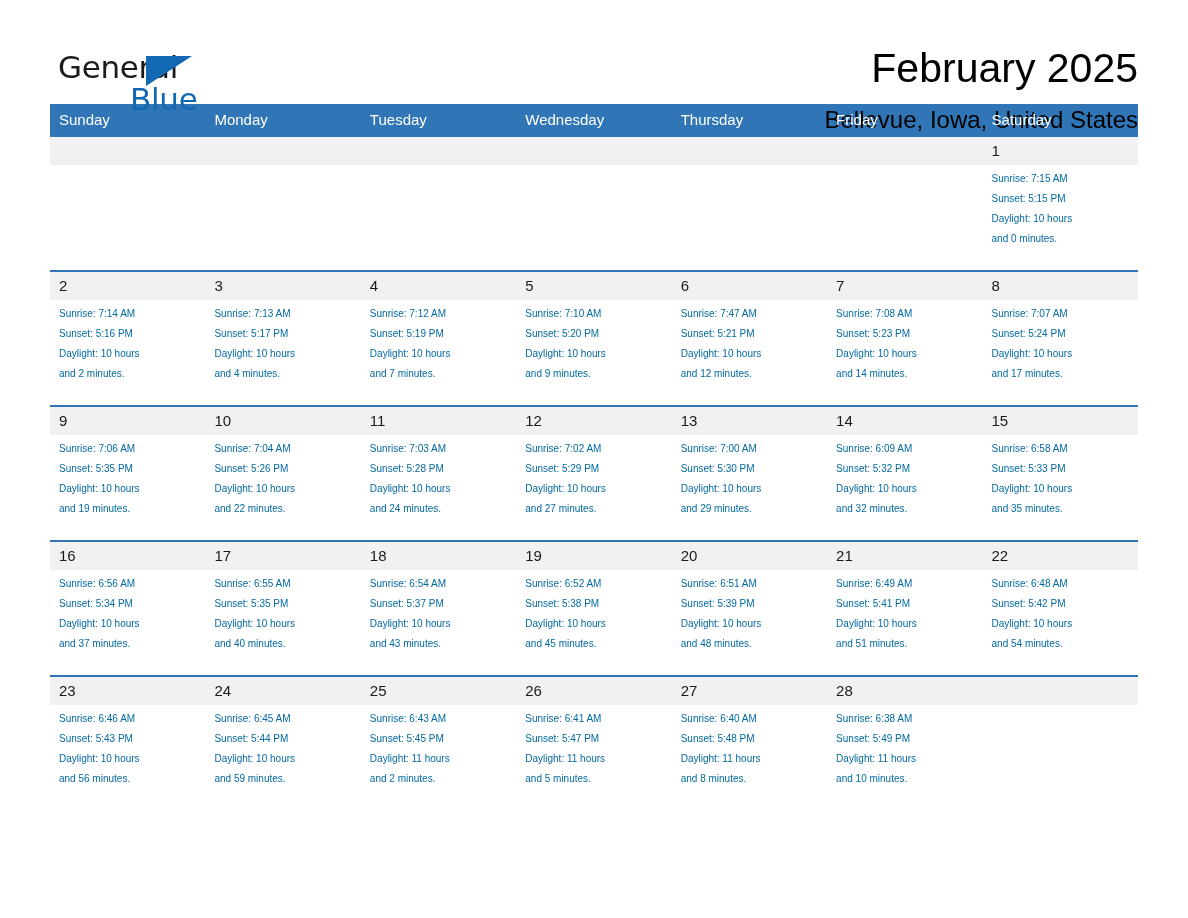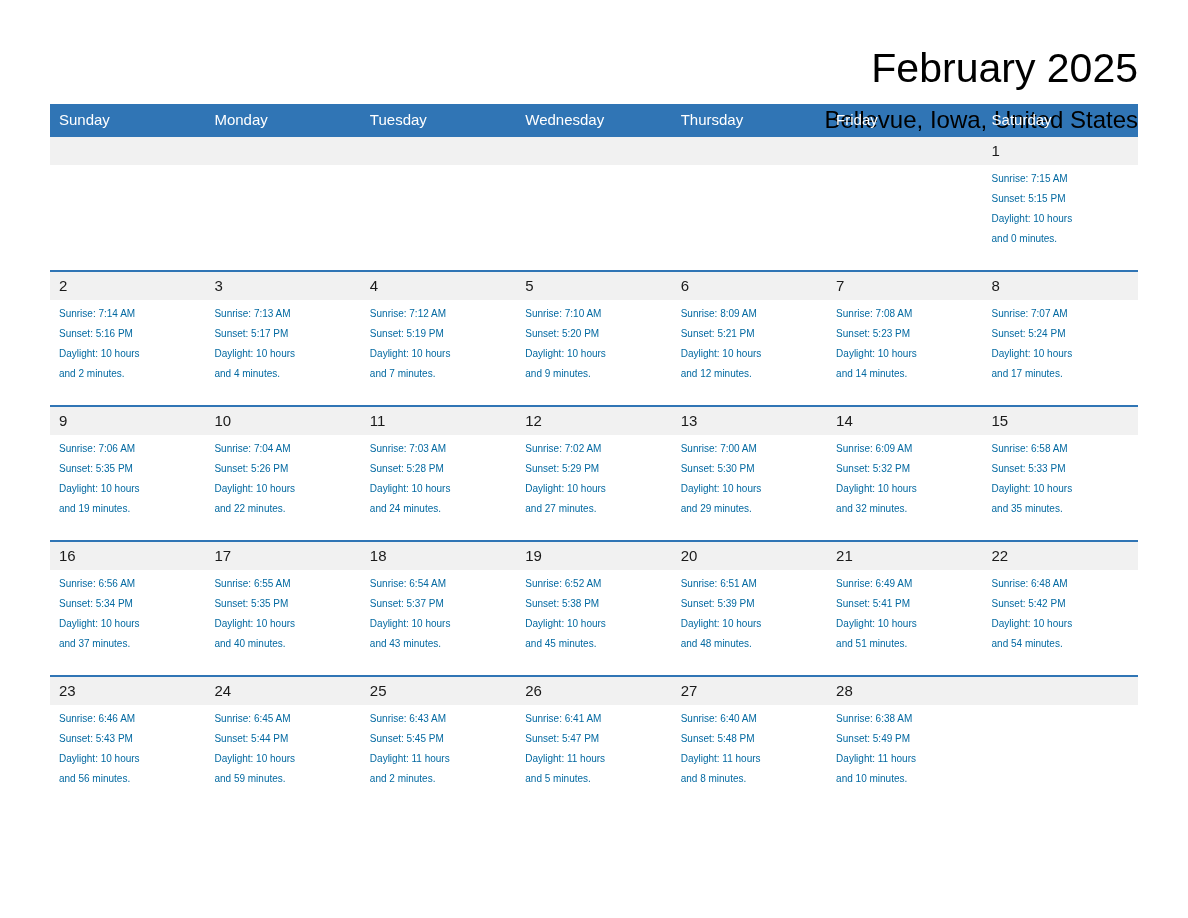--- a/index.html
+++ b/index.html
@@ -139,20 +139,25 @@
   .details div {
     white-space: nowrap;
   }
 </style>
 </head>
 <body>
 
 <div class="page">
 
   <div class="header">
+    <div class="brand">
+      <span class="brand-general">General</span>
+      <span class="brand-tri"></span>
+      <span class="brand-blue">Blue</span>
+    </div>
     <div class="titles">
       <div class="month-title">February 2025</div>
       <div class="location-title">Bellevue, Iowa, United States</div>
     </div>
   </div>
 
   <table class="calendar">
     <thead>
       <tr>
         <th>Sunday</th>
@@ -250,21 +255,21 @@
                 <div>Sunset: 5:20 PM</div>
                 <div>Daylight: 10 hours</div>
                 <div>and 9 minutes.</div>
               </div>
             </div>
           </td>
           <td>
             <div class="cell">
               <div class="daynum">6</div>
               <div class="details">
-                <div>Sunrise: 8:09 AM</div>
+                <div>Sunrise: 7:47 AM</div>
                 <div>Sunset: 5:21 PM</div>
                 <div>Daylight: 10 hours</div>
                 <div>and 12 minutes.</div>
               </div>
             </div>
           </td>
           <td>
             <div class="cell">
               <div class="daynum">7</div>
               <div class="details">

